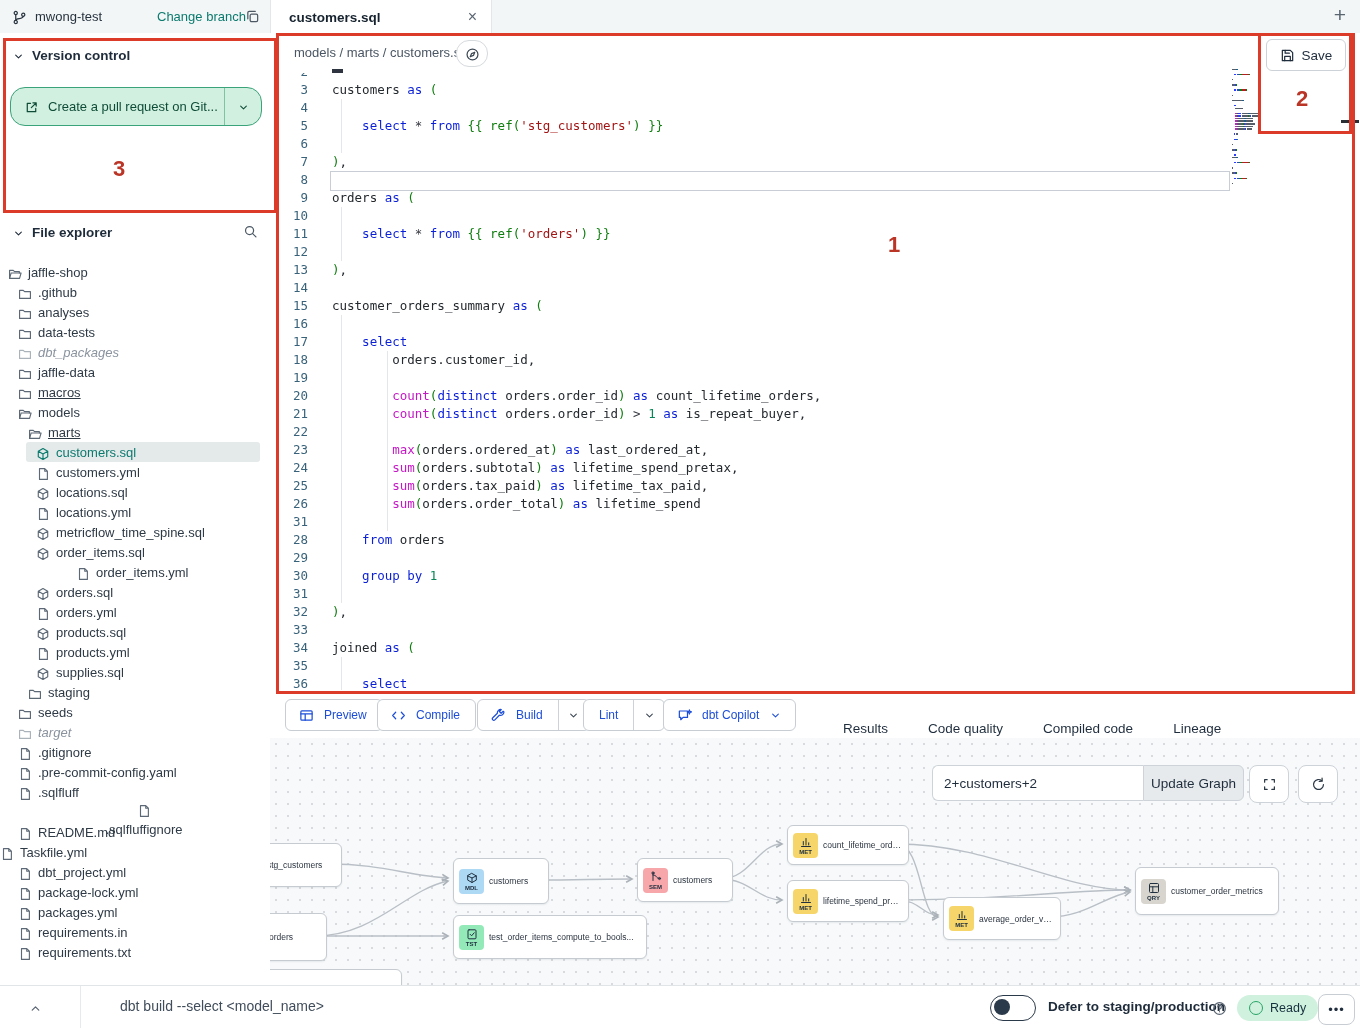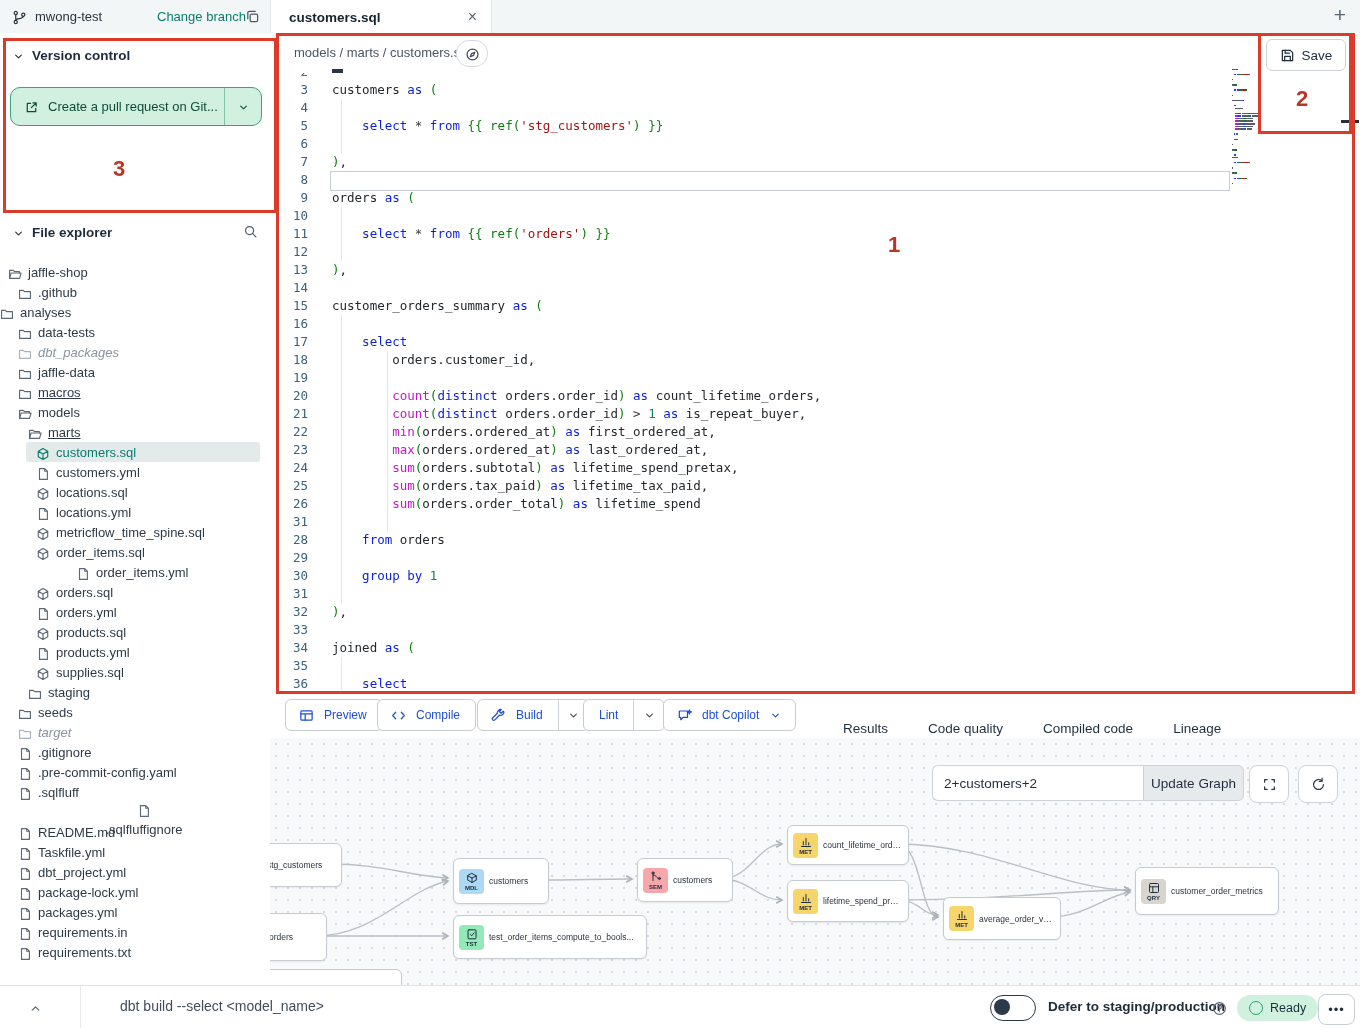--- a/index.html
+++ b/index.html
@@ -16,21 +16,21 @@
   #copy-btn{position:absolute;left:245px;top:7px;color:#4c5864;}
   #tab{position:absolute;left:270px;top:0;width:220px;height:34px;background:#fff;border-right:1px solid #e3e7ea;border-left:1px solid #e3e7ea;display:flex;align-items:center;}
   #tab .tl{margin-left:18px;font-size:13.5px;color:#16232f;font-weight:600;}
   #tab .tx{position:absolute;right:14px;font-size:16px;color:#5a6572;cursor:pointer;line-height:1;}
   #new-tab{position:absolute;right:14px;top:3px;font-size:21px;color:#5a6572;cursor:pointer;}
 
   
   #sidebar{left:0;top:33px;width:270px;height:952px;background:#fff;border-right:1px solid #e3e7ea;}
   .side-head{display:flex;align-items:center;gap:7px;font-size:13.5px;font-weight:700;color:#1e2b3a;}
   #vc-head{position:absolute;left:12px;top:15px;}
-  #pr-btn{position:absolute;left:10px;top:54px;width:250px;height:37px;background:#d1f0df;border:1px solid #3aa379;border-radius:10px;display:flex;align-items:stretch;cursor:pointer;}
+  #pr-btn{position:absolute;left:10px;top:54px;width:250px;height:37px;background:#d1f0df;border:1px solid #3aa379;border-radius:15px;display:flex;align-items:stretch;cursor:pointer;}
   #pr-btn .main{flex:1;display:flex;align-items:center;gap:9px;padding-left:13px;font-size:13px;color:#0f4c38;overflow:hidden;white-space:nowrap;}
   #pr-btn .chev{width:36px;border-left:1px solid #7cc4a4;display:flex;align-items:center;justify-content:center;color:#0f4c38;}
   #fe-head{position:absolute;left:12px;top:192px;right:12px;}
   #fe-search{position:absolute;right:0px;top:-2px;color:#4c5864;}
   #file-tree{position:absolute;left:0;top:229px;right:0;}
   .tree-row{height:20px;display:flex;align-items:center;gap:6px;font-size:13px;color:#2e3a46;cursor:pointer;white-space:nowrap;}
   .tree-row .ti{flex:0 0 14px;height:14px;color:#5c6875;}
   .tree-row.muted{color:#8a939e;font-style:italic;}
   .tree-row.muted .ti{color:#aab2ba;}
   .tree-row.selected{background:#e4e9ea;border-radius:3px;margin-left:26px;margin-right:10px;color:#0b7a6e;}
@@ -162,21 +162,21 @@
             <path d="M1.8 13 L3.6 6.8 H15 L13.2 13 Z"></path>
           </svg></span>
         <span>jaffle-shop</span>
       </div>
       <div class="tree-row" style="padding-left: 18px;">
         <span class="ti"><svg class="ic" width="14" height="14" viewBox="0 0 16 16">
             <path d="M1.8 13 V3.8 H6 L7.5 5.3 H14.2 V13 Z"></path>
           </svg></span>
         <span>.github</span>
       </div>
-      <div class="tree-row" style="">
+      <div class="tree-row" style="padding-left: 18px;">
         <span class="ti"><svg class="ic" width="14" height="14" viewBox="0 0 16 16">
             <path d="M1.8 13 V3.8 H6 L7.5 5.3 H14.2 V13 Z"></path>
           </svg></span>
         <span>analyses</span>
       </div>
       <div class="tree-row" style="padding-left: 18px;">
         <span class="ti"><svg class="ic" width="14" height="14" viewBox="0 0 16 16">
             <path d="M1.8 13 V3.8 H6 L7.5 5.3 H14.2 V13 Z"></path>
           </svg></span>
         <span>data-tests</span>
@@ -326,21 +326,21 @@
             <path d="M4 1.8 H10 L13 4.8 V14.2 H4 Z M10 1.8 V4.8 H13"></path>
           </svg></span>
         <span>.sqlfluffignore</span>
       </div>
       <div class="tree-row" style="padding-left: 18px;">
         <span class="ti"><svg class="ic" width="14" height="14" viewBox="0 0 16 16">
             <path d="M4 1.8 H10 L13 4.8 V14.2 H4 Z M10 1.8 V4.8 H13"></path>
           </svg></span>
         <span>README.md</span>
       </div>
-      <div class="tree-row" style="padding-left: 18px;">
+      <div class="tree-row" style="">
         <span class="ti"><svg class="ic" width="14" height="14" viewBox="0 0 16 16">
             <path d="M4 1.8 H10 L13 4.8 V14.2 H4 Z M10 1.8 V4.8 H13"></path>
           </svg></span>
         <span>Taskfile.yml</span>
       </div>
       <div class="tree-row" style="padding-left: 18px;">
         <span class="ti"><svg class="ic" width="14" height="14" viewBox="0 0 16 16">
             <path d="M4 1.8 H10 L13 4.8 V14.2 H4 Z M10 1.8 V4.8 H13"></path>
           </svg></span>
         <span>dbt_project.yml</span>
@@ -410,21 +410,21 @@
       <div class="code-row" style="top: 170px;"><span class="ln">12</span><span class="ct"></span></div>
       <div class="code-row" style="top: 188px;"><span class="ln">13</span><span class="ct"><span class="tk-p">)</span><span class="tk-d">,</span></span></div>
       <div class="code-row" style="top: 206px;"><span class="ln">14</span><span class="ct"></span></div>
       <div class="code-row" style="top: 224px;"><span class="ln">15</span><span class="ct"><span class="tk-d">customer_orders_summary </span><span class="tk-k">as</span><span class="tk-d"> </span><span class="tk-p">(</span></span></div>
       <div class="code-row" style="top: 242px;"><span class="ln">16</span><span class="ct"></span></div>
       <div class="code-row" style="top: 260px;"><span class="ln">17</span><span class="ct"><span class="tk-d">    </span><span class="tk-k">select</span></span></div>
       <div class="code-row" style="top: 278px;"><span class="ln">18</span><span class="ct"><span class="tk-d">        orders.customer_id,</span></span></div>
       <div class="code-row" style="top: 296px;"><span class="ln">19</span><span class="ct"></span></div>
       <div class="code-row" style="top: 314px;"><span class="ln">20</span><span class="ct"><span class="tk-d">        </span><span class="tk-f">count</span><span class="tk-p">(</span><span class="tk-k">distinct</span><span class="tk-d"> orders.order_id</span><span class="tk-p">)</span><span class="tk-d"> </span><span class="tk-k">as</span><span class="tk-d"> count_lifetime_orders,</span></span></div>
       <div class="code-row" style="top: 332px;"><span class="ln">21</span><span class="ct"><span class="tk-d">        </span><span class="tk-f">count</span><span class="tk-p">(</span><span class="tk-k">distinct</span><span class="tk-d"> orders.order_id</span><span class="tk-p">)</span><span class="tk-d"> </span><span class="tk-o">&gt;</span><span class="tk-d"> </span><span class="tk-n">1</span><span class="tk-d"> </span><span class="tk-k">as</span><span class="tk-d"> is_repeat_buyer,</span></span></div>
-      <div class="code-row" style="top: 350px;"><span class="ln">22</span><span class="ct"><span class="tk-d">        </span><span class="tk-f">min</span><span class="tk-p">(</span><span class="tk-d">orders.ordered_at</span><span class="tk-p">)</span><span class="tk-d"> </span><span class="tk-k">as</span><span class="tk-d"> first_ordered_at,</span></span></div>
+      <div class="code-row" style="top: 350px;"><span class="ln">22</span></div>
       <div class="code-row" style="top: 368px;"><span class="ln">23</span><span class="ct"><span class="tk-d">        </span><span class="tk-f">max</span><span class="tk-p">(</span><span class="tk-d">orders.ordered_at</span><span class="tk-p">)</span><span class="tk-d"> </span><span class="tk-k">as</span><span class="tk-d"> last_ordered_at,</span></span></div>
       <div class="code-row" style="top: 386px;"><span class="ln">24</span><span class="ct"><span class="tk-d">        </span><span class="tk-f">sum</span><span class="tk-p">(</span><span class="tk-d">orders.subtotal</span><span class="tk-p">)</span><span class="tk-d"> </span><span class="tk-k">as</span><span class="tk-d"> lifetime_spend_pretax,</span></span></div>
       <div class="code-row" style="top: 404px;"><span class="ln">25</span><span class="ct"><span class="tk-d">        </span><span class="tk-f">sum</span><span class="tk-p">(</span><span class="tk-d">orders.tax_paid</span><span class="tk-p">)</span><span class="tk-d"> </span><span class="tk-k">as</span><span class="tk-d"> lifetime_tax_paid,</span></span></div>
       <div class="code-row" style="top: 422px;"><span class="ln">26</span><span class="ct"><span class="tk-d">        </span><span class="tk-f">sum</span><span class="tk-p">(</span><span class="tk-d">orders.order_total</span><span class="tk-p">)</span><span class="tk-d"> </span><span class="tk-k">as</span><span class="tk-d"> lifetime_spend</span></span></div>
       <div class="code-row" style="top: 440px;"><span class="ln">31</span><span class="ct"></span></div>
       <div class="code-row" style="top: 458px;"><span class="ln">28</span><span class="ct"><span class="tk-d">    </span><span class="tk-k">from</span><span class="tk-d"> orders</span></span></div>
       <div class="code-row" style="top: 476px;"><span class="ln">29</span><span class="ct"></span></div>
       <div class="code-row" style="top: 494px;"><span class="ln">30</span><span class="ct"><span class="tk-d">    </span><span class="tk-k">group by</span><span class="tk-d"> </span><span class="tk-n">1</span></span></div>
       <div class="code-row" style="top: 512px;"><span class="ln">31</span><span class="ct"></span></div>
       <div class="code-row" style="top: 530px;"><span class="ln">32</span><span class="ct"><span class="tk-p">)</span><span class="tk-d">,</span></span></div>

